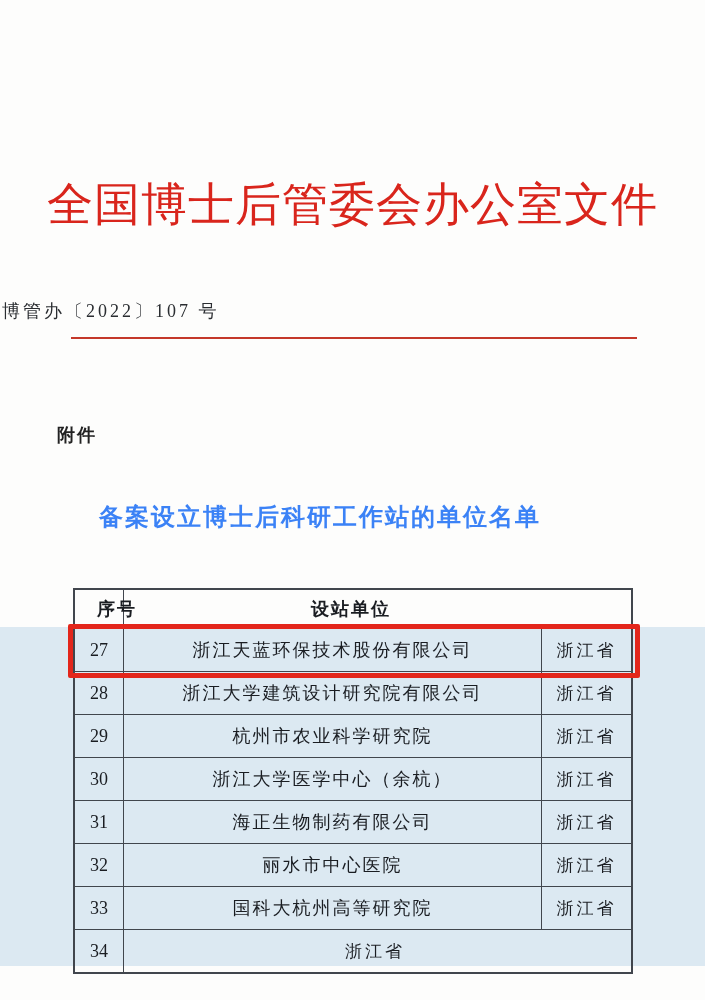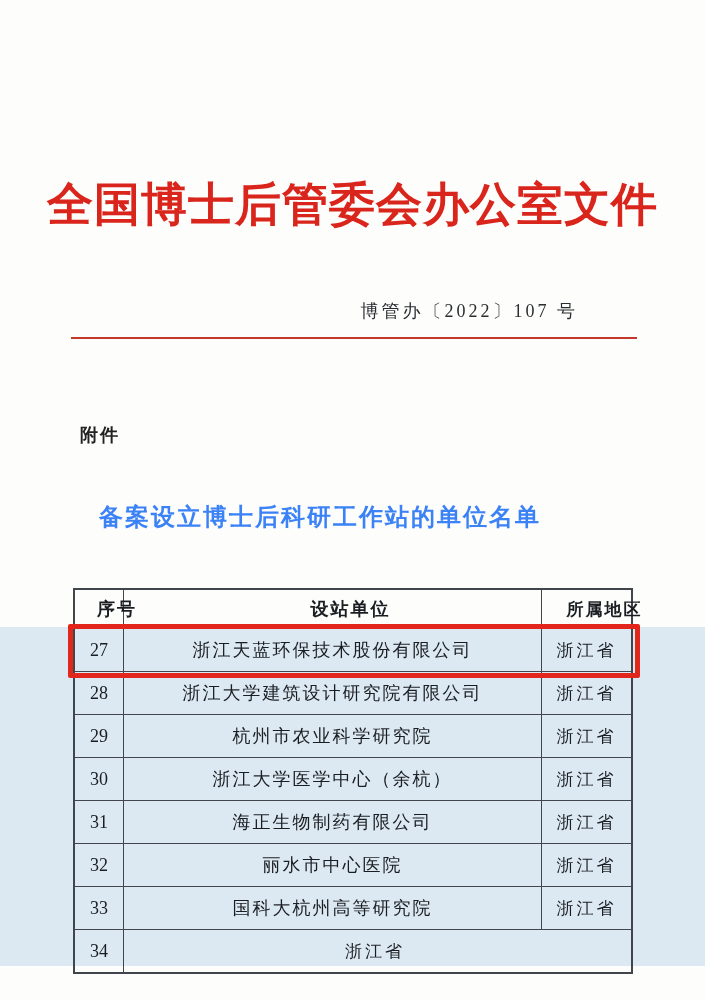--- a/index.html
+++ b/index.html
@@ -19,37 +19,37 @@
     color:var(--ink);
     overflow:hidden;
   }
   .band{
     position:absolute;left:0;top:627px;width:705px;height:339px;
     background:var(--band-blue);
   }
   .doc-title{
     position:absolute;left:0;top:174px;width:705px;
     text-align:center;
-    font-size:46px;font-weight:bold;
+    font-size:46px;font-weight:normal;
     color:var(--title-red);
     letter-spacing:1px;
     white-space:nowrap;
   }
   .doc-number{
-    position:absolute;left:8px;top:299px;width:570px;
-    text-align:right;
+    position:absolute;left:2px;top:299px;width:570px;
+    text-align:left;
     font-size:18px;color:#2a2d31;
     letter-spacing:3px;
   }
   .red-rule{
     position:absolute;left:71px;top:337px;width:566px;height:2px;
     background:var(--rule-red);
   }
   .attachment{
-    position:absolute;left:80px;top:423px;
+    position:absolute;left:57px;top:423px;
     font-size:18px;font-weight:bold;color:#222;
     letter-spacing:2px;
   }
   .section-title{
     position:absolute;left:0;top:501px;width:640px;
     text-align:center;
     font-size:24px;font-weight:bold;color:#3b82f6;
     letter-spacing:2px;
     white-space:nowrap;
   }
@@ -97,21 +97,20 @@
 <div class="red-rule"></div>
 
 <div class="attachment">附件</div>
 
 <div class="section-title">备案设立博士后科研工作站的单位名单</div>
 
 <div class="table">
   <div class="trow thead">
     <div class="cell c-no">序号</div>
     <div class="cell c-unit">设站单位</div>
-    <div class="cell c-region">所属地区</div>
   </div>
   <div id="table-body">
       <div class="trow">
         <div class="cell c-no">27</div>
         <div class="cell c-unit">浙江天蓝环保技术股份有限公司</div>
         <div class="cell c-region">浙江省</div>
       </div>
       <div class="trow">
         <div class="cell c-no">28</div>
         <div class="cell c-unit">浙江大学建筑设计研究院有限公司</div>

